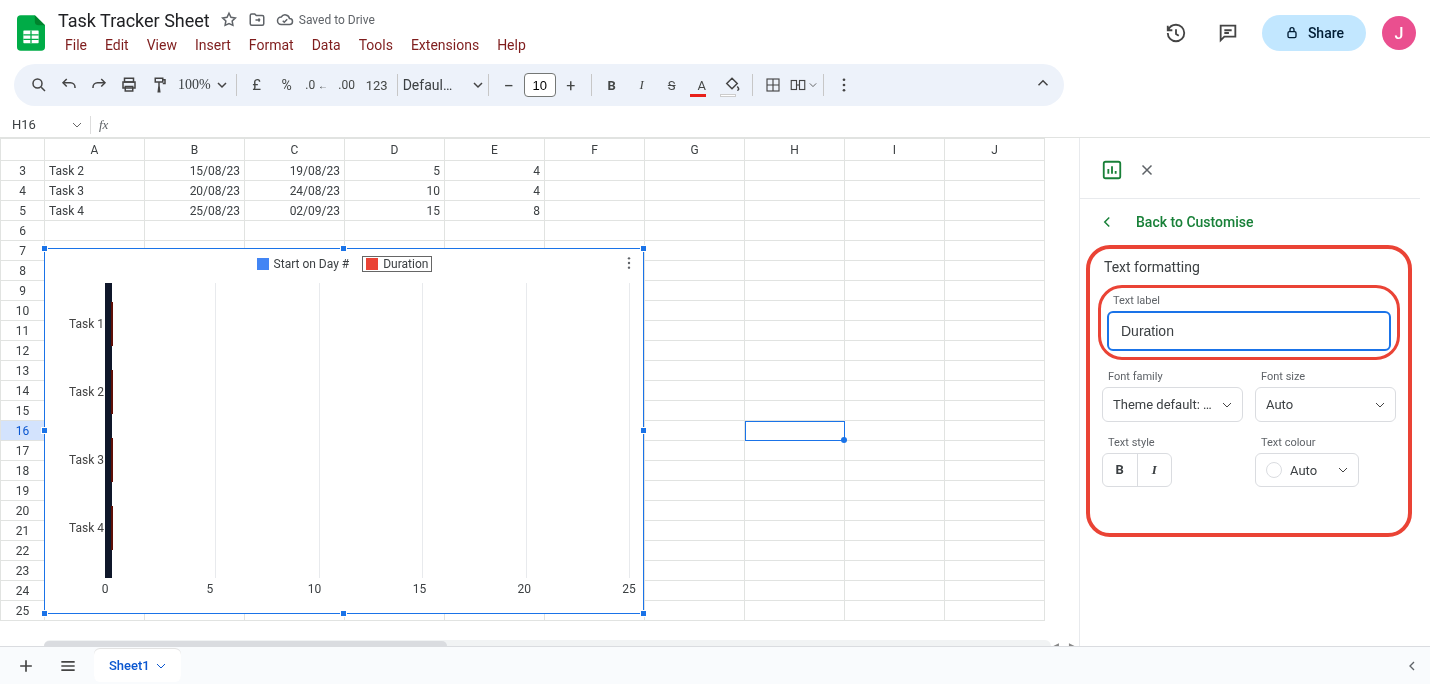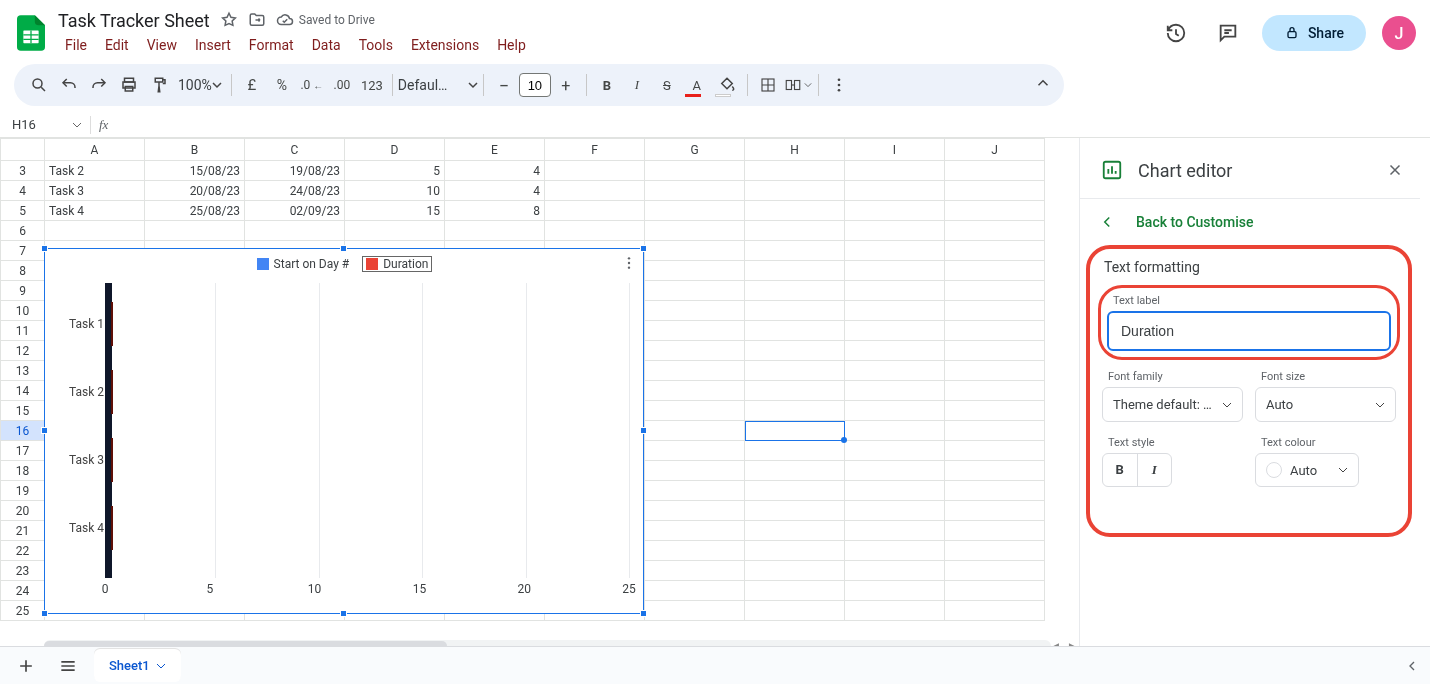--- a/index.html
+++ b/index.html
@@ -18,21 +18,21 @@
 .menus span { padding: 4px 7px; border-radius:4px; cursor:pointer;}
 .hdr-right { display: flex; align-items: center; gap: 16px; }
 .circ-btn { width: 36px; height: 36px; border-radius: 50%; display: flex; align-items: center; justify-content: center; color:#444;}
 .share-btn { background: #c2e7ff; border-radius: 40px; padding: 10px 22px; font-size: 14px; font-weight: 500; display: flex; align-items: center; gap: 8px; color:#001d35;}
 .avatar { width: 34px; height: 34px; border-radius: 50%; background: #ea4f8f; color: #fff; display: flex; align-items: center; justify-content: center; font-weight: 500; font-size:16px;}
 
 
 .tb { margin: 6px 14px 0 14px; background: #edf2fa; border-radius: 28px; height: 42px; display: flex; align-items: center; padding: 0 10px; position:relative; width: 1050px;}
 .tb-ic { width: 30px; height: 30px; display: flex; align-items: center; justify-content: center; color: #444746; border-radius:4px;}
 .tb-sep { width: 1px; height: 22px; background: #c7c7c7; margin: 0 5px; }
-.zoom { font-size: 14px; padding: 0 4px; display:flex; align-items:center; }
+.zoom { font-size: 14px; padding: 0 4px; display:flex; align-items:center; gap:6px;font-family:Liberation Serif, serif;}
 .font-sel { font-size: 14px; width: 70px; overflow:hidden; text-overflow:ellipsis;}
 .fs-box { width: 32px; height: 24px; border: 1px solid #747775; border-radius: 4px; text-align: center; font-size: 13px; background:#fff;}
 .color-bar { position:absolute; bottom:3px; left:3px; width:16px; height:3px;}
 .tb-collapse { position:absolute; right:12px; top:10px;}
 
 
 .fbar { display: flex; align-items: center; height: 26px; border-bottom: 1px solid #e1e3e1; margin-top:6px;}
 .cell-ref { width: 90px; padding-left: 12px; font-size: 13px; display:flex; align-items:center; justify-content:space-between; padding-right:8px;}
 .fx-sep { width:1px; height:18px; background:#ddd;}
 .fx { padding: 0 8px; color:#5f6368; font-style:italic; font-family: 'Times New Roman', serif;}
@@ -677,21 +677,20 @@
 </div>
 
 <div class="side">
   <div class="side-hd">
     <span class="side-hd-ic">
           <svg width="22" height="22" viewBox="0 0 24 24" fill="none" stroke="#188038" stroke-width="2">
             <rect x="3" y="3" width="18" height="18" rx="2"></rect>
             <path d="M8 16V11M12 16V8M16 16v-3"></path>
           </svg>
         </span>
-    <span class="side-title">Chart editor</span>
     <span class="close-x">
           <svg width="18" height="18" viewBox="0 0 24 24" stroke="#5f6368" stroke-width="2">
             <path d="M6 6l12 12M18 6L6 18"></path>
           </svg>
         </span>
   </div>
   <div class="back-row">
     <svg width="18" height="18" viewBox="0 0 24 24" fill="none" stroke="#188038" stroke-width="2">
           <path d="M15 6l-6 6 6 6"></path>
         </svg>

